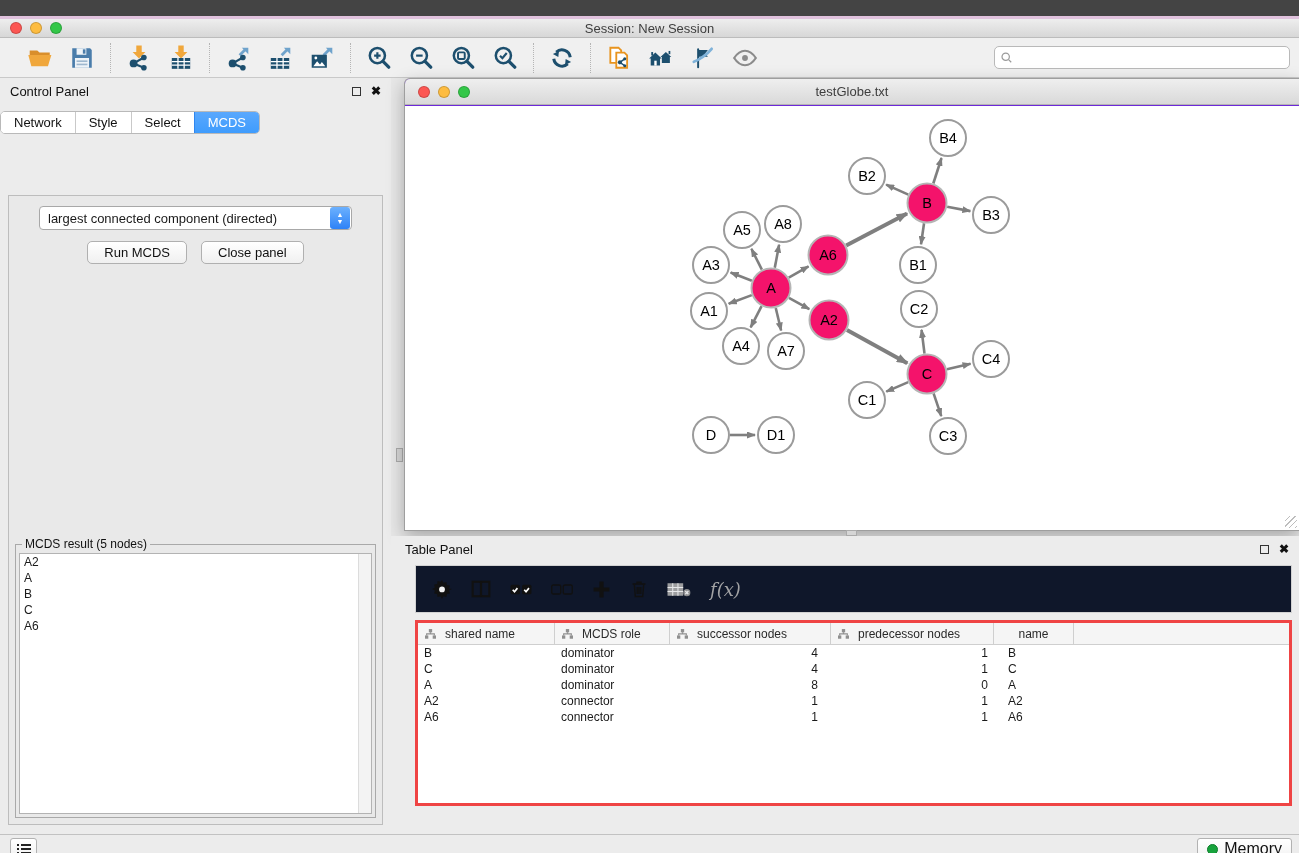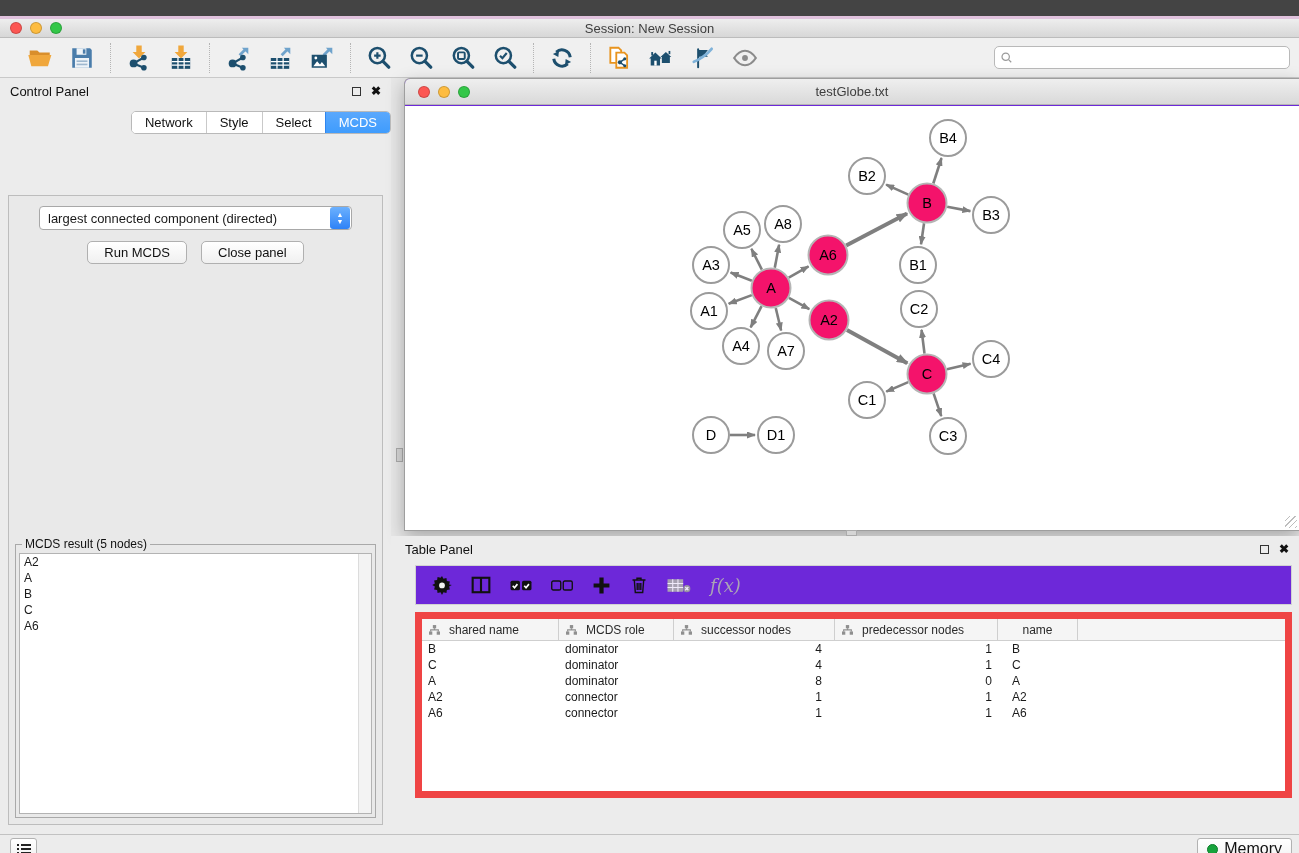--- a/index.html
+++ b/index.html
@@ -34,21 +34,21 @@
   
   .control-panel{width:391px;background:#ececec;position:relative;flex:none;}
   .panel-head{height:26px;display:flex;align-items:center;padding:0 10px;font-size:13px;color:#111;}
   .panel-head .spacer{flex:1}
   .float-box{width:9px;height:9px;border:1px solid #333;display:inline-block;margin-right:10px;}
   .close-x{font-size:12px;color:#111;font-weight:bold;line-height:1;}
   .seg{display:inline-flex;background:#fff;border:1px solid #b9b9b9;border-radius:5px;overflow:hidden;}
   .seg .tab{padding:3px 13px;font-size:13px;border-left:1px solid #c9c9c9;background:#fff;color:#111;white-space:nowrap;}
   .seg .tab:first-child{border-left:none;}
   .seg .tab.sel{background:linear-gradient(#5aa8fd,var(--accent,#3f9cfd));color:#fff;border-left-color:#2f86ef;}
-  .cp-tabs-row{text-align:right;margin-top:7px;position:relative;z-index:2;}
+  .cp-tabs-row{text-align:left;margin-top:7px;position:relative;z-index:2;}
   .cp-content{position:absolute;left:8px;right:8px;top:117px;bottom:9px;background:#e9e9e9;
               border:1px solid #bdbdbd;}
   .opt-label{text-align:center;font-size:13px;margin-top:22px;color:#111;}
   .dropdown{position:relative;margin:10px auto 0;width:313px;height:24px;background:#fff;
             border:1px solid #a8a8a8;border-radius:4px;display:flex;align-items:center;}
   .dropdown .val{flex:1;font-size:13px;padding-left:8px;white-space:nowrap;overflow:hidden;}
   .dropdown .step{width:20px;height:22px;border-radius:3px;margin-right:1px;
                   background:linear-gradient(#6cb1fe,#2e82f7);display:flex;flex-direction:column;
                   align-items:center;justify-content:center;gap:1px;}
   .dropdown .step span{color:#fff;font-size:7px;line-height:6px;}
@@ -73,27 +73,27 @@
                 display:flex;align-items:center;position:relative;}
   .net-titlebar .title{position:absolute;left:0;right:0;text-align:center;font-size:13px;color:#3e3e3e;}
   .net-canvas{position:absolute;top:27px;left:0;right:0;bottom:0;background:#fff;}
   .net-canvas svg{position:absolute;top:0;left:0;}
   .resize-grip{position:absolute;right:2px;bottom:2px;width:12px;height:12px;
     background:repeating-linear-gradient(135deg,transparent 0 3px,#bdbdbd 3px 4px);}
   
   .table-panel{position:absolute;left:0;right:0;top:458px;bottom:0;background:#ececec;}
   .tp-head{height:26px;display:flex;align-items:center;padding:0 10px 0 14px;font-size:13px;color:#111;}
   .tp-head .spacer{flex:1}
-  .tp-toolbar{margin:3px 7px 0 24px;height:40px;background:#6d28d9;border:1px solid #d2d2d2;
+  .tp-toolbar{margin:3px 7px 0 24px;height:48px;background:#0f172a;border:1px solid #d2d2d2;
               display:flex;align-items:center;gap:19px;padding-left:16px;}
   .tp-tool{display:flex;align-items:center;justify-content:center;height:24px;}
   .tp-tool svg{display:block;}
   .tp-tool.disabled{opacity:.9}
   .fx{font-family:"DejaVu Serif",serif;font-style:italic;font-size:18px;color:#b2b2b2;}
-  .dtable{margin:7px 7px 0 24px;height:186px;background:#fff;border:7px solid #ef4444;overflow:hidden;}
+  .dtable{margin:7px 7px 0 24px;height:186px;background:#fff;border:3px solid #ef4444;overflow:hidden;}
   .thead{display:flex;height:22px;background:#f5f5f5;border-bottom:1px solid #cfcfcf;}
   .th{display:flex;align-items:center;gap:9px;font-size:12px;color:#2a2a2a;padding-left:7px;
       border-right:1px solid #cfcfcf;overflow:hidden;white-space:nowrap;}
   .th.center{justify-content:center;padding-left:0;}
   .th:last-child{border-right:none;}
   .trow{display:flex;height:16px;align-items:center;}
   .td{font-size:12px;white-space:nowrap;overflow:hidden;}
   
   .tp-tabs{position:absolute;left:24px;right:7px;top:268px;text-align:center;}
   

